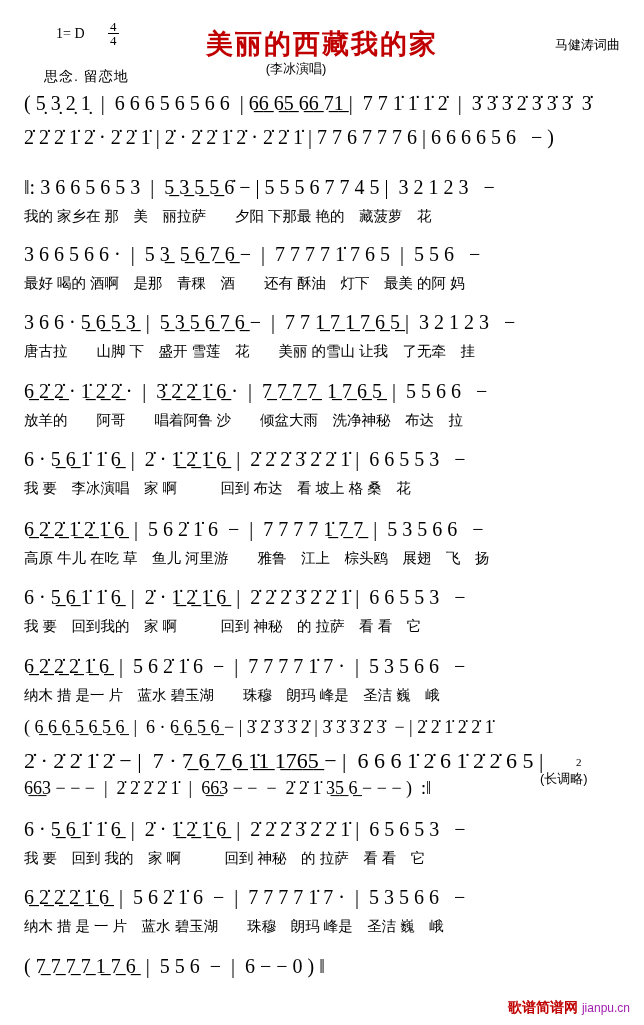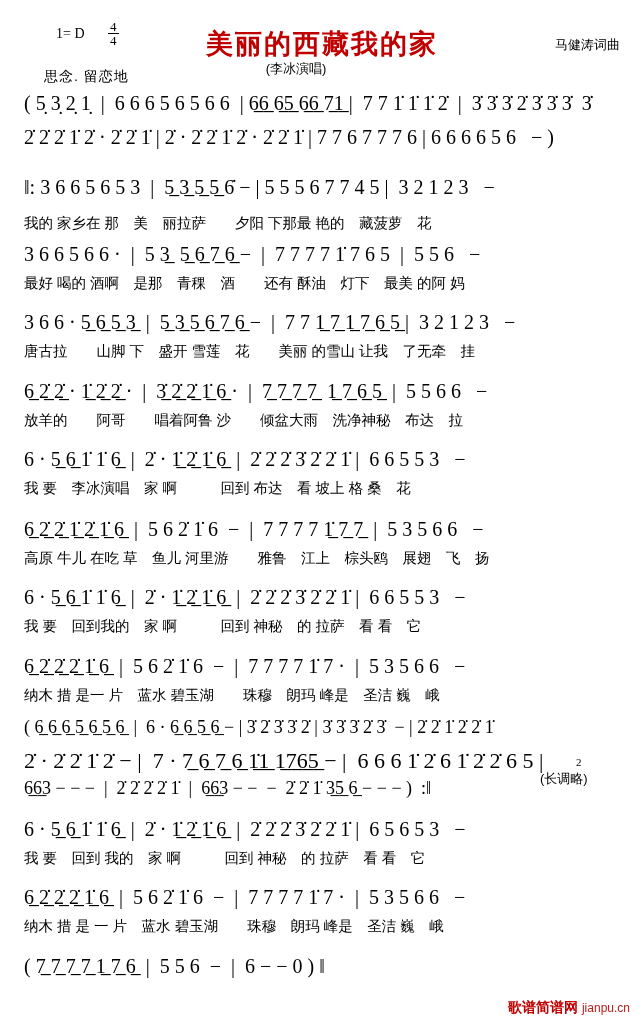--- a/index.html
+++ b/index.html
@@ -20,21 +20,21 @@
   .composer{position:absolute;right:24px;top:36px;font-size:13px;font-family:"Liberation Sans",sans-serif;}
 
   
   .mline{position:absolute;left:24px;width:600px;font-family:"Liberation Serif",serif;
          font-size:20px;letter-spacing:0px;white-space:pre;}
   .lyric{position:absolute;left:24px;width:600px;font-family:"Liberation Sans",sans-serif;
          font-size:14.5px;white-space:pre;letter-spacing:0px;}
   .small{font-size:12px;}
   .foot{position:absolute;right:14px;bottom:8px;font-size:14px;font-family:"Liberation Sans",sans-serif;color:#444;}
   .foot .red{color:#c00000;font-weight:bold;}
-  .foot .site{color:#b91c1c;font-size:12px;}
+  .foot .site{color:#a21caf;font-size:12px;}
 </style>
 </head>
 <body>
 
 <div class="sheet">
 
   <div class="key-sig">1= D</div>
   <div class="meter">
     <span class="num">4</span>
     <span class="den">4</span>
@@ -42,21 +42,21 @@
   <div class="mood">思念. 留恋地</div>
   <div class="title">美丽的西藏我的家</div>
   <div class="singer">(李冰演唱)</div>
   <div class="composer">马健涛词曲</div>
 
   <div class="mline" style="top:92px">( 5̣ 3̣ 2̣ 1̣  |  6 6 6 5 6 5 6 6  | 6̲6̲ 6̲5̲ 6̲6̲ 7̲1̲ |  7 7 1̇ 1̇ 1̇ 2̇  |  3̇ 3̇ 3̇ 2̇ 3̇ 3̇ 3̇  3̇</div>
 
   <div class="mline" style="top:126px">2̇ 2̇ 2̇ 1̇ 2̇ · 2̇ 2̇ 1̇ | 2̇ · 2̇ 2̇ 1̇ 2̇ · 2̇ 2̇ 1̇ | 7 7 6 7 7 7 6 | 6 6 6 6 5 6   − )</div>
 
   <div class="mline" style="top:176px">‖: 3 6 6 5 6 5 3  |  5̲ 3̲ 5̲ 5̲ 6̇ − | 5 5 5 6 7 7 4 5 |  3 2 1 2 3   −</div>
-  <div class="lyric" style="top:214px">我的 家乡在 那　美　丽拉萨　　夕阳 下那最 艳的　藏菠萝　花</div>
+  <div class="lyric" style="top:207px">我的 家乡在 那　美　丽拉萨　　夕阳 下那最 艳的　藏菠萝　花</div>
 
   <div class="mline" style="top:243px">3 6 6 5 6 6 ·  |  5 3̲  5̲ 6̲ 7̲ 6̲ −  |  7 7 7 7 1̇ 7 6 5  |  5 5 6   −</div>
   <div class="lyric" style="top:274px">最好 喝的 酒啊　是那　青稞　酒　　还有 酥油　灯下　最美 的阿 妈</div>
 
   <div class="mline" style="top:311px">3 6 6 · 5̲ 6̲ 5̲ 3̲  |  5̲ 3̲ 5̲ 6̲ 7̲ 6̲ −  |  7 7 1̲ 7̲ 1̲ 7̲ 6̲ 5̲ |  3 2 1 2 3   −</div>
   <div class="lyric" style="top:342px">唐古拉　　山脚 下　盛开 雪莲　花　　美丽 的雪山 让我　了无牵　挂</div>
 
   <div class="mline" style="top:380px">6̲ 2̲̇ 2̲̇ · 1̲̇ 2̲̇ 2̲̇ ·  |  3̲̇ 2̲̇ 2̲̇ 1̲̇ 6̲ ·  |  7̲ 7̲ 7̲ 7̲  1̲ 7̲ 6̲ 5̲  |  5 5 6 6   −</div>
   <div class="lyric" style="top:411px">放羊的　　阿哥　　唱着阿鲁 沙　　倾盆大雨　洗净神秘　布达　拉</div>
 

